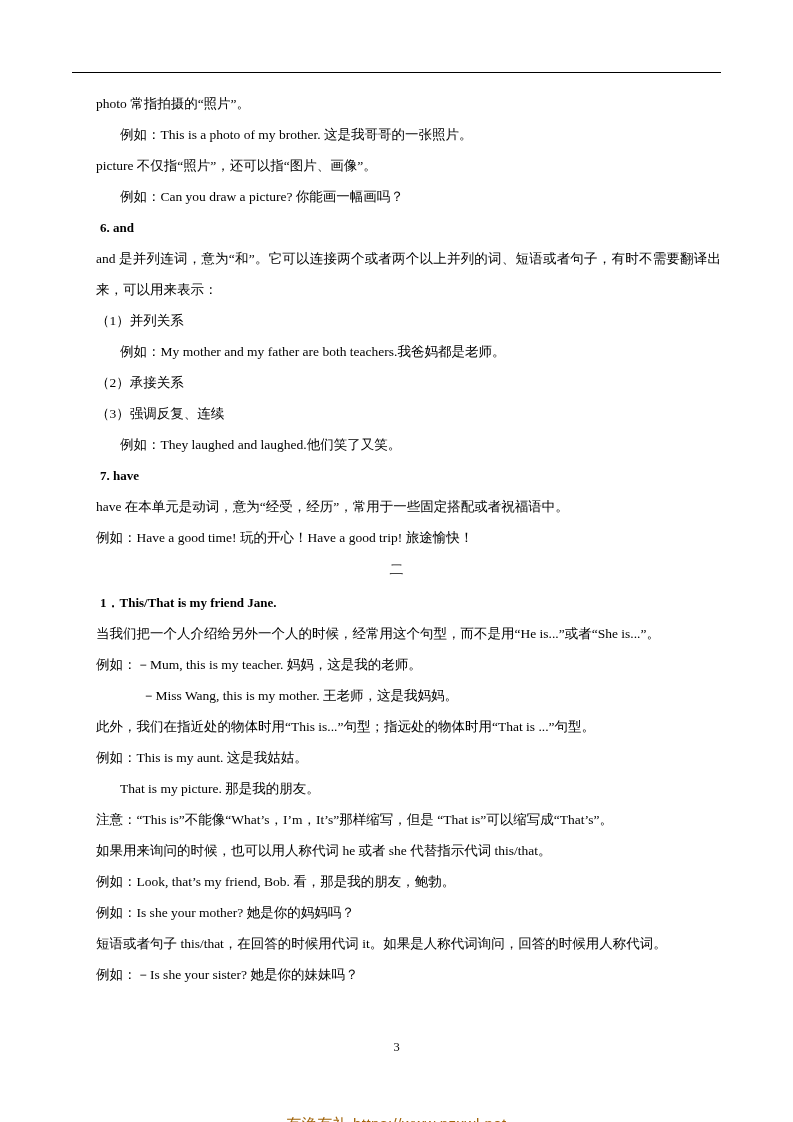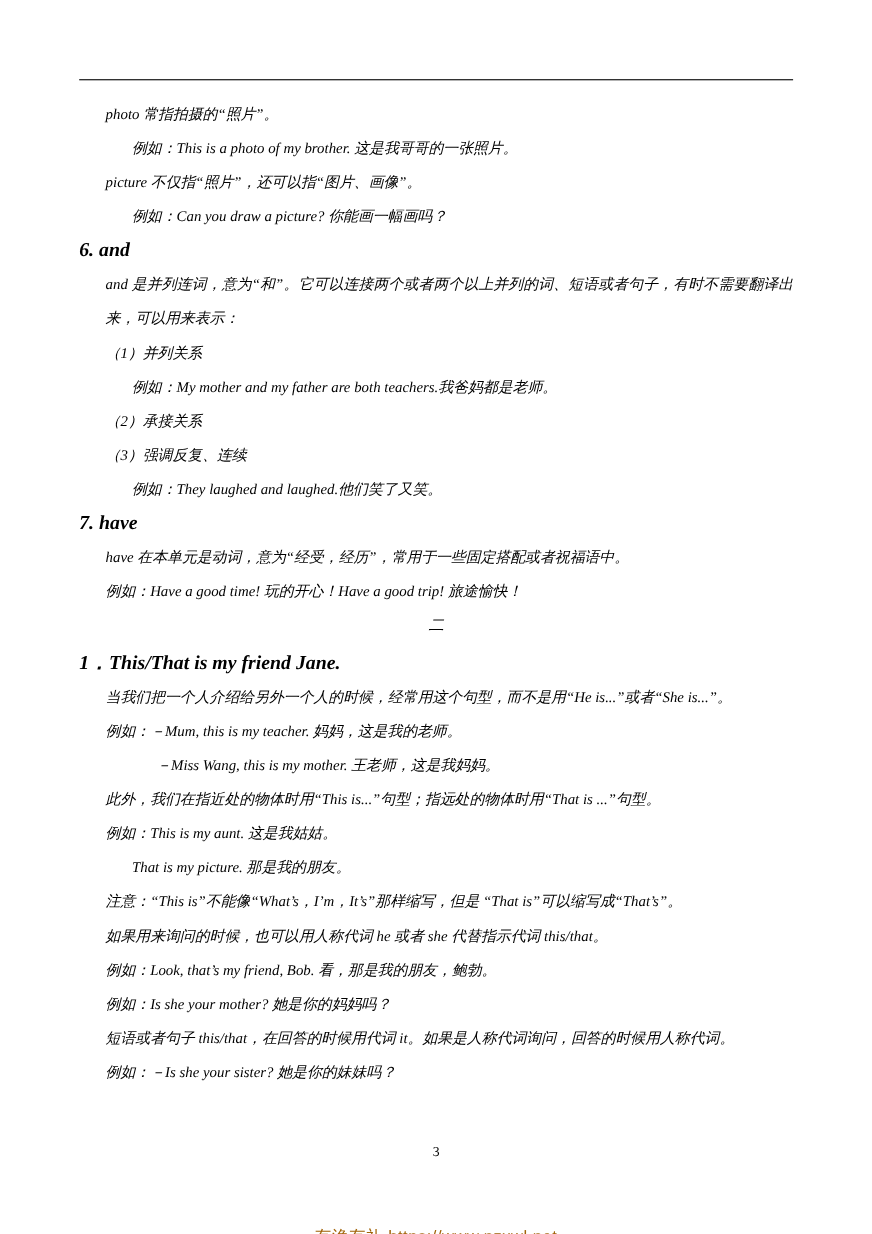--- a/index.html
+++ b/index.html
@@ -28,35 +28,35 @@
     right: 72px;
     top: 72px;
     border-top: 1px solid #000;
     height: 0;
   }
   .content {
     position: absolute;
     left: 72px;
     top: 88px;
     width: 649px;
-    font-style: italic;
   }
   p {
     margin: 0;
     font-size: 13.5px;
     line-height: 31px;
     text-align: justify;
   }
   .indent1 { padding-left: 24px; }
   .indent2 { padding-left: 48px; }
   .indent3 { padding-left: 70px; }
   .heading {
     font-weight: bold;
-    font-size: 18px;
+    font-size: 13px;
     line-height: 31px;
+    margin-left: 28px;
   }
   .center {
     text-align: center;
     font-size: 14px;
     line-height: 34px;
   }
   .page-num {
     position: absolute;
     left: 0;
     right: 0;

